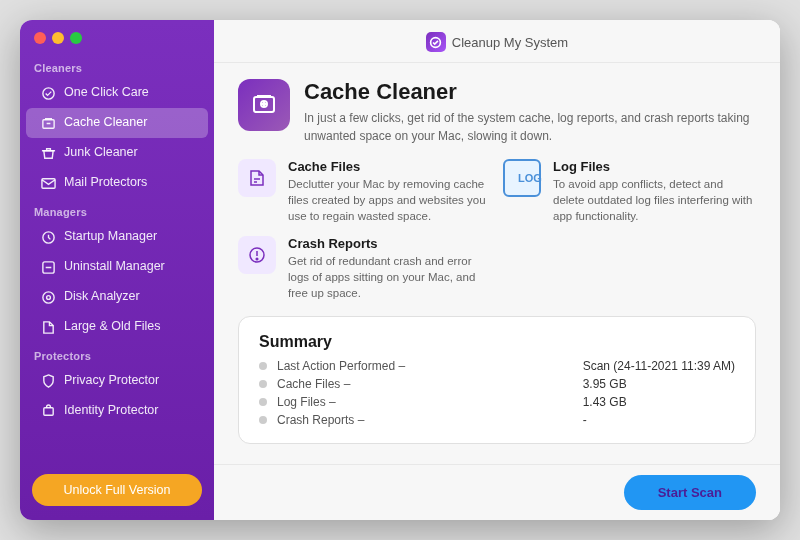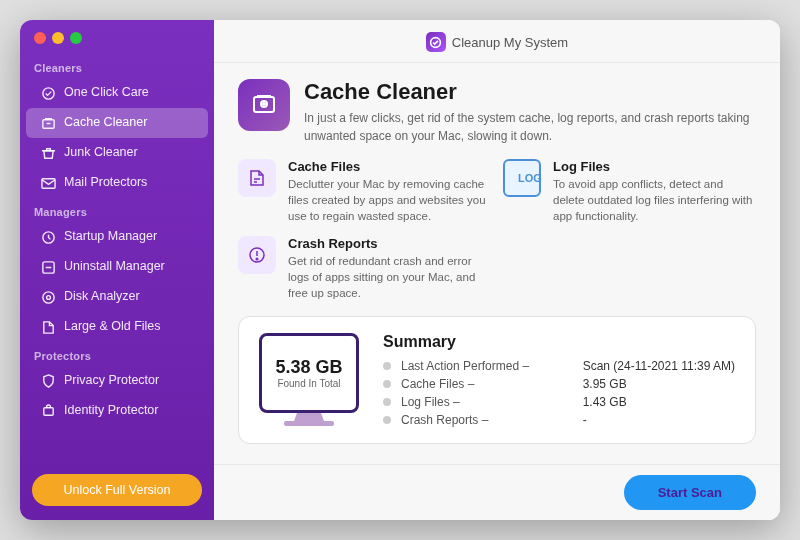--- a/index.html
+++ b/index.html
@@ -509,28 +509,20 @@
             </svg>
           </div>
           <div class="feature-text">
             <h3>Crash Reports</h3>
             <p>Get rid of redundant crash and error logs of apps sitting on your Mac, and free up space.</p>
           </div>
         </div>
       </div>
 
       <div class="summary-box">
-        <div class="monitor-container">
-          <div class="monitor-screen">
-            <div class="monitor-size">5.38 GB</div>
-            <div class="monitor-found">Found In Total</div>
-          </div>
-          <div class="monitor-stand"></div>
-          <div class="monitor-base"></div>
-        </div>
 
         <div class="summary-details">
           <h2>Summary</h2>
           <div class="summary-table">
             <div class="summary-row">
               <div class="summary-dot"></div>
               <span class="summary-label">Last Action Performed –</span>
               <span class="summary-value">Scan (24-11-2021 11:39 AM)</span>
             </div>
             <div class="summary-row">

